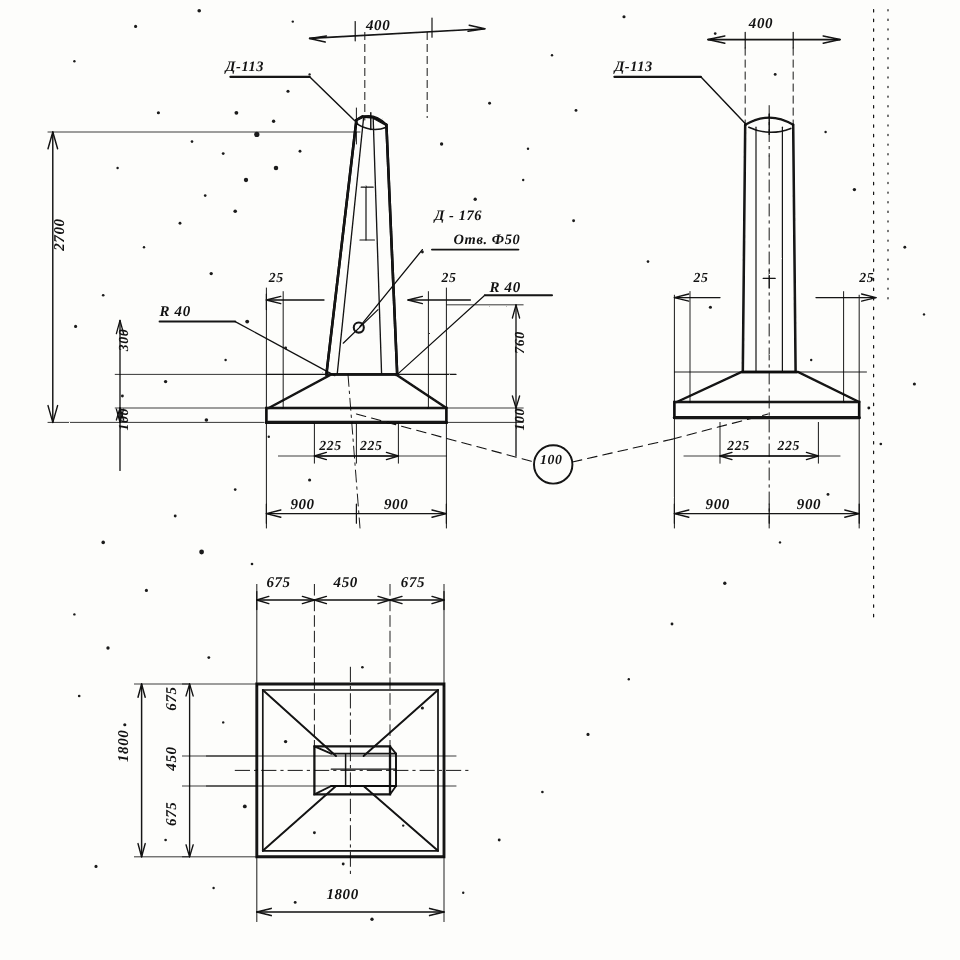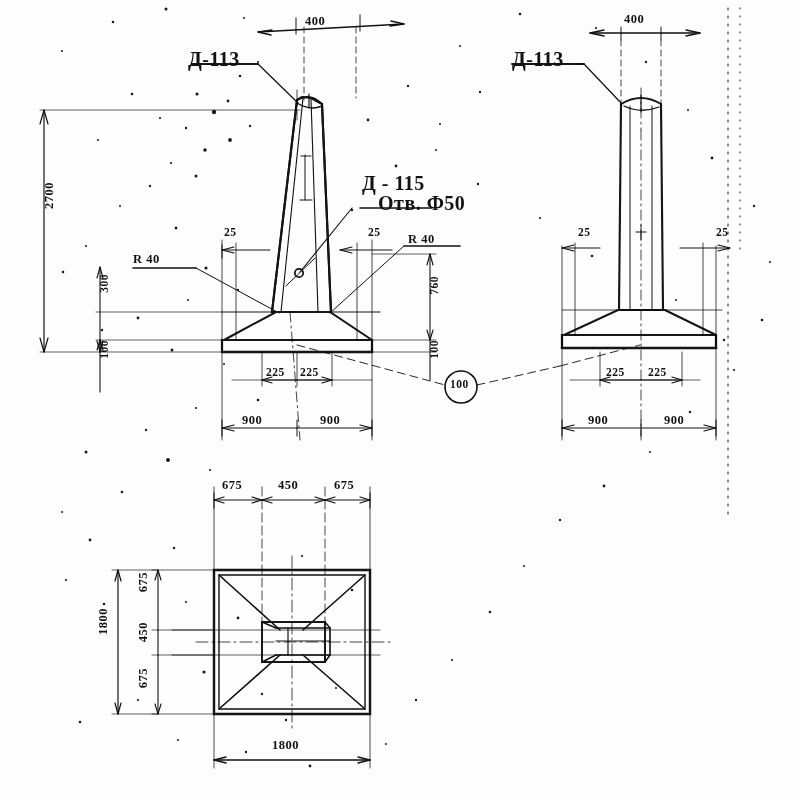--- a/index.html
+++ b/index.html
@@ -1,24 +1,24 @@
 <!DOCTYPE html>
 <html><head>
 <meta charset="utf-8">
 <style>
   html,body{margin:0;padding:0;background:#ffffff;}
   body{width:800px;height:800px;overflow:hidden;font-family:"Liberation Serif",serif;}
   #sheet{position:relative;width:800px;height:800px;background:#fdfdfb;}
   #sheet svg{position:absolute;top:0;left:0;}
   .noise{position:absolute;top:0;left:0;width:800px;height:800px;pointer-events:none;}
-  .lbl{position:absolute;font-family:"Liberation Serif",serif;font-weight:bold;
+  .lbl{position:absolute;font-family:"Liberation Serif",serif;font-weight:bold;font-style:italic;
        color:#121212;white-space:nowrap;letter-spacing:.5px;}
   .dim{font-size:12.5px;}
   .dim-s{font-size:11.5px;}
-  .cal{font-size:20px;}
+  .cal{font-size:12px;}
   .v{writing-mode:vertical-rl;transform:rotate(180deg);}
 </style>
 </head>
 <body>
 
 <div id="sheet">
 
   <svg width="800" height="800" viewBox="0 0 800 800">
     <defs>
       <filter id="rough" x="-5%" y="-5%" width="110%" height="110%">
@@ -361,21 +361,21 @@
       <circle cx="132" cy="94" r="1.3"></circle>
         <circle cx="98" cy="140" r="1"></circle>
       <circle cx="352" cy="210" r="1.2"></circle>
         <circle cx="396" cy="166" r="1.4"></circle>
       <circle cx="440" cy="124" r="1"></circle>
         <circle cx="480" cy="92" r="1.2"></circle>
     </g>
   </svg>
 
   <div class="lbl cal" style="left:188px;top:48px;">Д-113</div>
-  <div class="lbl cal" style="left:362px;top:172px;">Д - 115</div>
+  <div class="lbl cal" style="left:362px;top:172px;">Д - 176</div>
   <div class="lbl cal" style="left:378px;top:192px;">Отв. Ф50</div>
 
   <div class="lbl dim" style="left:305px;top:14px;">400</div>
   <div class="lbl dim v" style="left:42px;top:182px;">2700</div>
   <div class="lbl dim-s v" style="left:98px;top:274px;">300</div>
   <div class="lbl dim-s v" style="left:98px;top:340px;">100</div>
   <div class="lbl dim-s" style="left:224px;top:226px;">25</div>
   <div class="lbl dim-s" style="left:368px;top:226px;">25</div>
   <div class="lbl dim" style="left:133px;top:252px;">R 40</div>
   <div class="lbl dim" style="left:408px;top:232px;">R 40</div>

